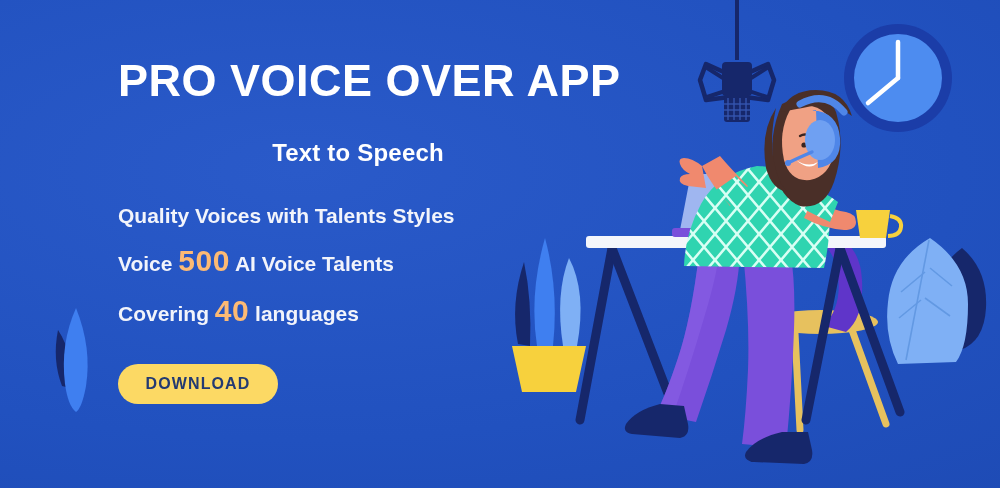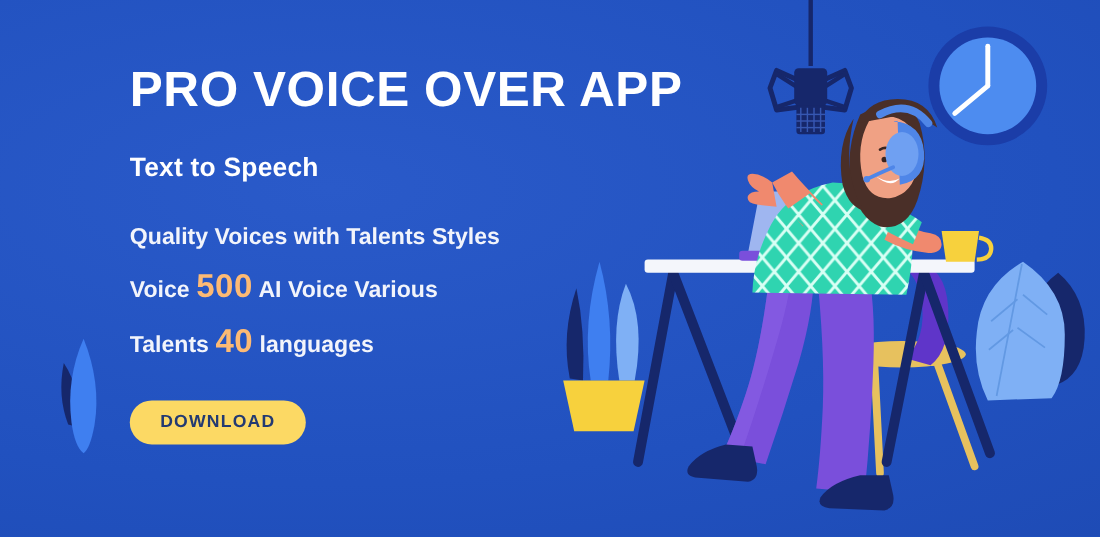--- a/index.html
+++ b/index.html
@@ -36,20 +36,21 @@
     letter-spacing: 0.5px;
     line-height: 1;
     white-space: nowrap;
   }
   #subhead {
     margin-top: 36px;
     font-size: 24px;
     font-weight: bold;
     color: #ffffff;
     letter-spacing: 0.2px;
+    text-align: center;
   }
   #features { margin-top: 38px; }
   .feature-line {
     font-size: 21px;
     font-weight: bold;
     color: #f2f4fb;
     line-height: 1.0;
     margin-bottom: 20px;
     white-space: nowrap;
   }
@@ -232,22 +233,22 @@
 
     <h1 id="headline">PRO VOICE OVER APP</h1>
 
     <h2 id="subhead">Text to Speech</h2>
 
     <div id="features">
       <div class="feature-line">
         <span>Quality Voices with Talents Styles</span>
       </div>
       <div class="feature-line">
-        <span>Voice </span><span class="hl">500</span><span> AI Voice Various</span>
+        <span>Voice </span><span class="hl">500</span><span> AI Voice Talents</span>
       </div>
       <div class="feature-line">
-        <span>Talents </span><span class="hl">40</span><span> languages</span>
+        <span>Covering </span><span class="hl">40</span><span> languages</span>
       </div>
     </div>
 
     <button id="download-btn">DOWNLOAD</button>
   </div>
 </div>
 
 </body></html>

